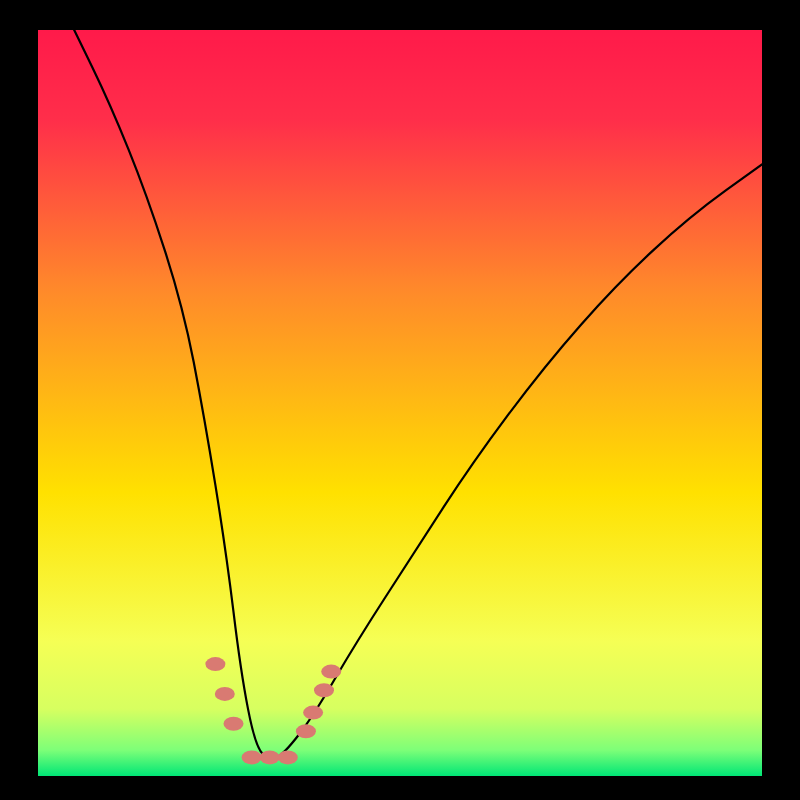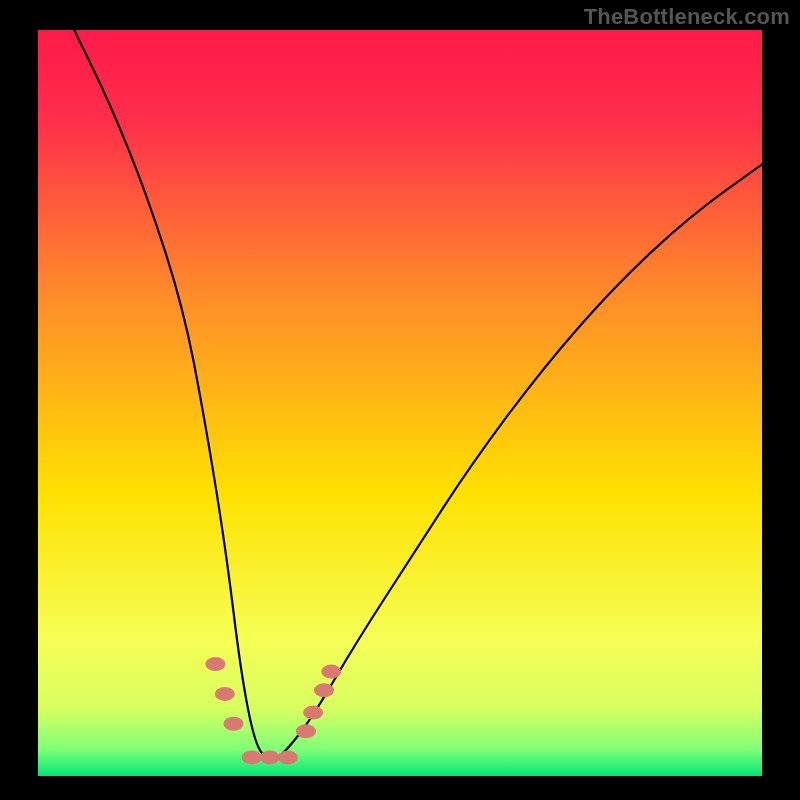--- a/index.html
+++ b/index.html
@@ -31,21 +31,20 @@
   svg {
     position: absolute;
     top: 0;
     left: 0;
   }
 </style>
 </head>
 <body>
 
 <div class="outer">
-  <div class="watermark">TheBottleneck.com</div>
 
   <svg id="chart-svg" width="800" height="800" viewBox="0 0 800 800">
     <defs>
       <linearGradient id="bg-grad" x1="0" y1="0" x2="0" y2="1">
         <stop id="g-stop-0" offset="0%" stop-color="#ff1a4a"></stop>
         <stop id="g-stop-1" offset="12%" stop-color="#ff2e4a"></stop>
         <stop id="g-stop-2" offset="35%" stop-color="#ff8a2a"></stop>
         <stop id="g-stop-3" offset="62%" stop-color="#ffe100"></stop>
         <stop id="g-stop-4" offset="82%" stop-color="#f5ff55"></stop>
         <stop id="g-stop-5" offset="91%" stop-color="#d7ff60"></stop>

